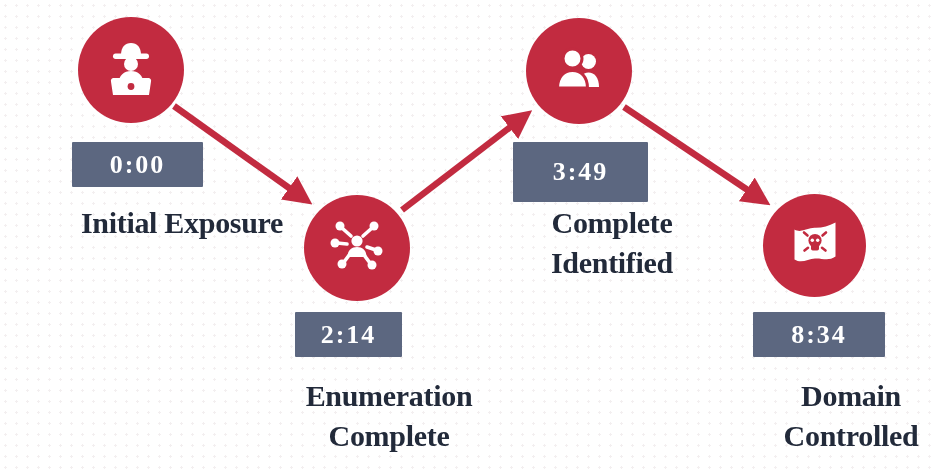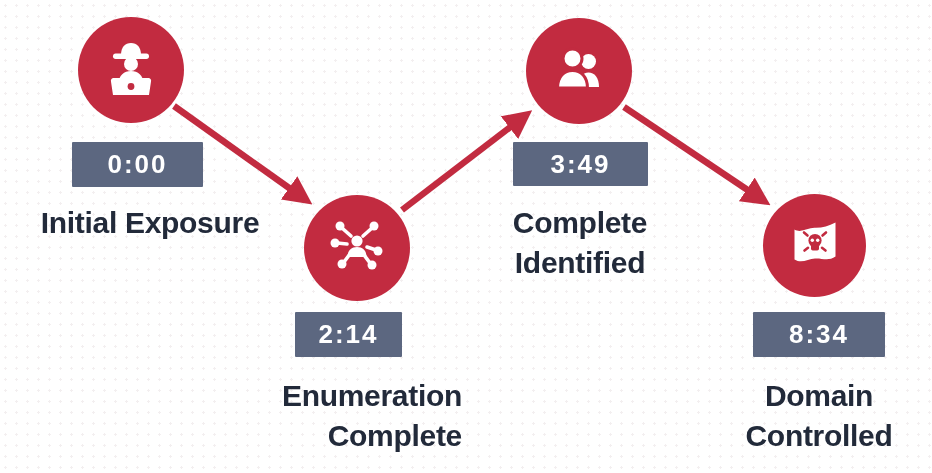--- a/index.html
+++ b/index.html
@@ -7,21 +7,21 @@
     padding: 0;
     background: #ffffff;
   }
   .canvas {
     position: relative;
     width: 932px;
     height: 473px;
     background-color: #ffffff;
     background-image: radial-gradient(#f3eff0 1.1px, transparent 1.2px);
     background-size: 11px 11px;
-    font-family: Liberation Sans, sans-serif;
+    font-family: Liberation Serif, serif;
     overflow: hidden;
     border-radius: 8px;
   }
   .arrows {
     position: absolute;
     left: 0; top: 0;
     width: 932px; height: 473px;
     pointer-events: none;
   }
   .node { position: static; }
@@ -49,32 +49,33 @@
     border-radius: 1px;
   }
   .label {
     position: absolute;
     color: #222a3a;
     font-weight: 700;
     font-size: 30px;
     letter-spacing: -0.3px;
     line-height: 1.33;
     text-align: center;
+    padding-left: 32px;
   }
   
   .n1 .circle { left: 78px;  top: 17px;  }
   .n1 .badge  { left: 72px;  top: 142px; width: 131px; height: 45px; }
   .n1 .label  { left: 0px;   top: 203px; width: 300px; }
   
   .n2 .circle { left: 304px; top: 195px; }
   .n2 .badge  { left: 295px; top: 312px; width: 107px; height: 45px; }
-  .n2 .label  { left: 222px; top: 376px; width: 240px; text-align: right; }
+  .n2 .label  { left: 237px; top: 376px; width: 240px; }
   
   .n3 .circle { left: 526px; top: 18px;  }
-  .n3 .badge  { left: 513px; top: 142px; width: 135px; height: 44px; }
+  .n3 .badge  { left: 513px; top: 142px; width: 135px; height: 60px; }
   .n3 .label  { left: 478px; top: 203px; width: 204px; }
   
   .n4 .circle { left: 763px; top: 194px; width: 103px; height: 103px; }
   .n4 .badge  { left: 753px; top: 312px; width: 132px; height: 45px; }
   .n4 .label  { left: 717px; top: 376px; width: 204px; text-align: center; }
 </style>
 </head>
 <body>
 
 <div class="canvas">

